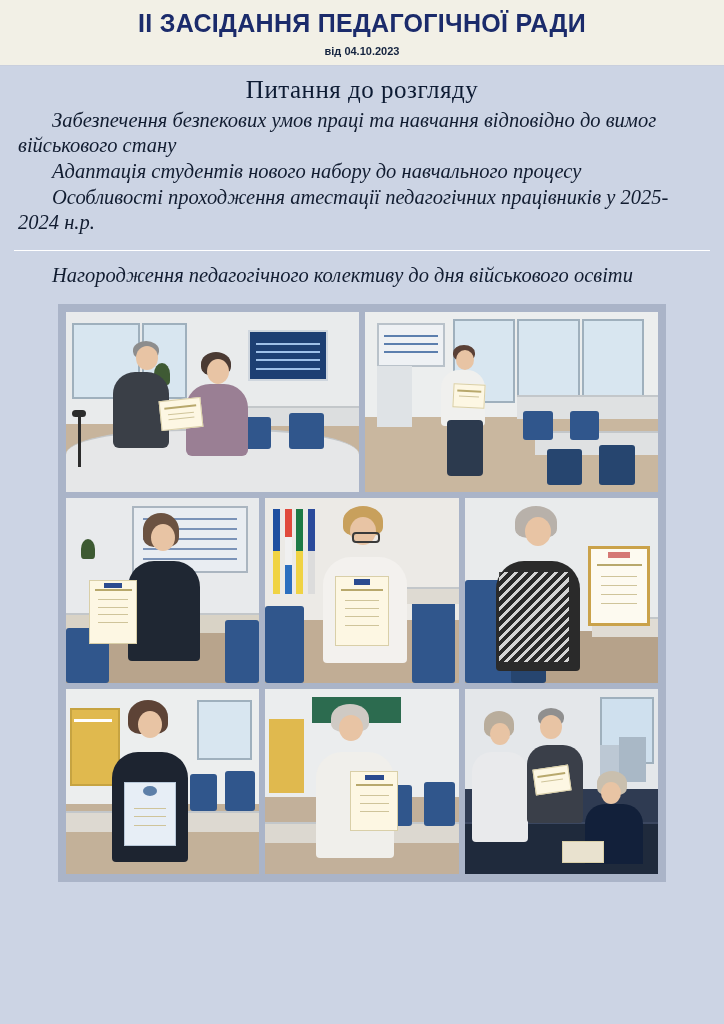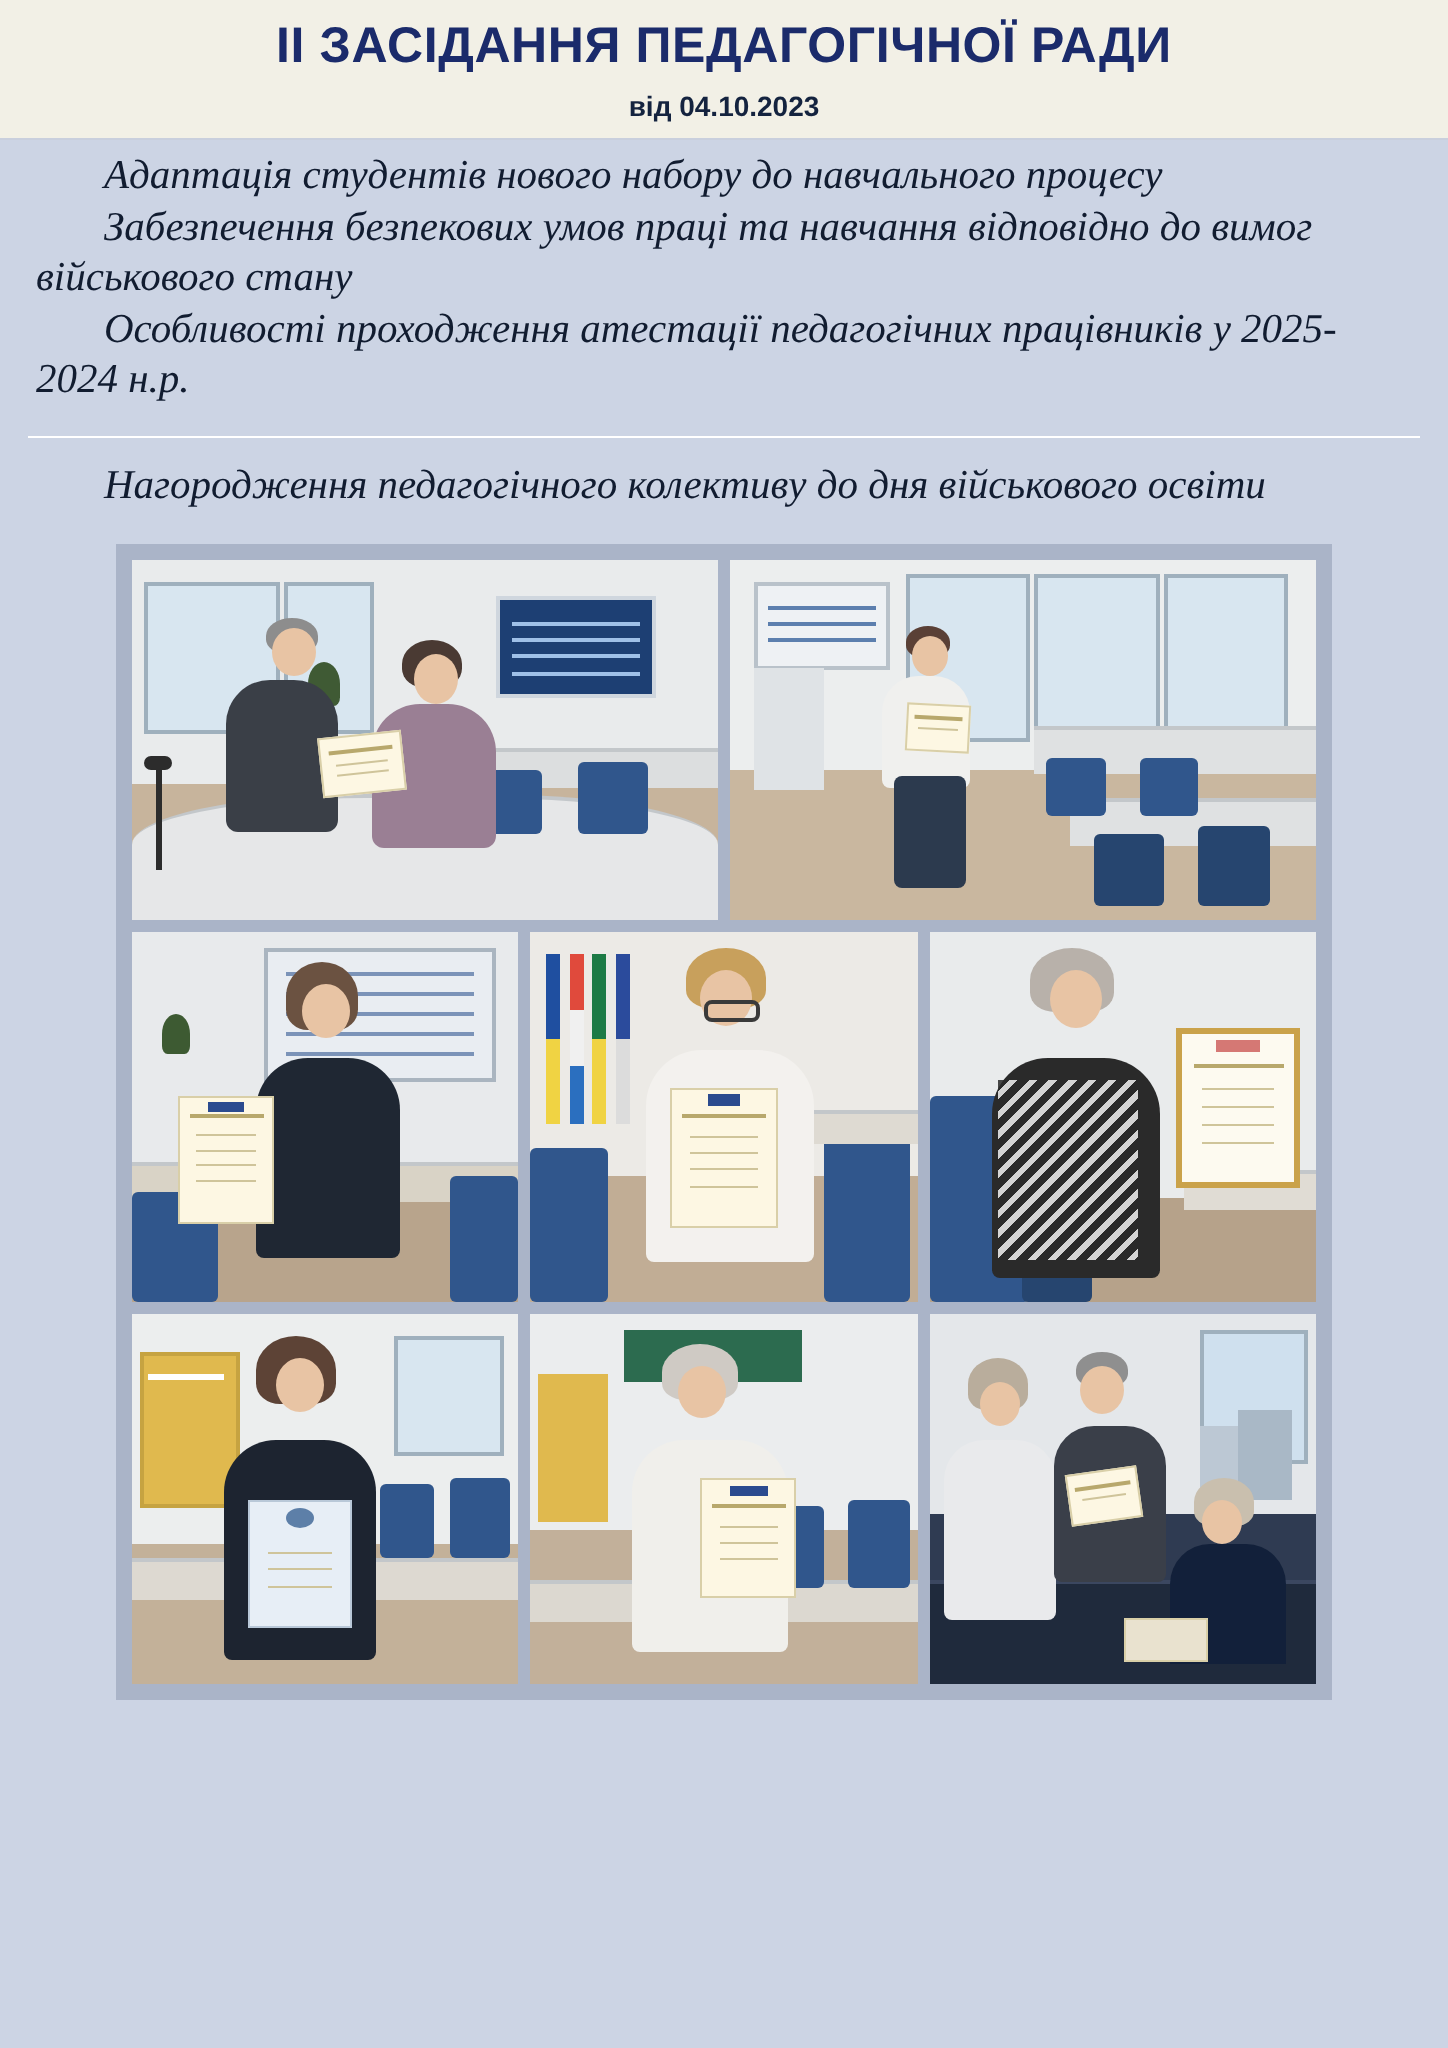--- a/index.html
+++ b/index.html
@@ -31,21 +31,21 @@
     font-family: "Liberation Sans", sans-serif;
     font-weight: bold;
     font-size: 25px;
     letter-spacing: 0.3px;
     color: #1b2b6b;
     line-height: 1.1;
   }
   .header-sub {
     font-family: "Liberation Sans", sans-serif;
     font-weight: bold;
-    font-size: 14px;
+    font-size: 11px;
     color: #14233f;
     margin-top: 7px;
   }
 
   
   .agenda {
     padding: 6px 18px 4px 18px;
   }
   .agenda-heading {
     text-align: center;
@@ -133,22 +133,23 @@
 <body>
 
 <div class="page">
 
   <div class="header">
     <div class="header-title">II ЗАСІДАННЯ ПЕДАГОГІЧНОЇ РАДИ</div>
     <div class="header-sub">від 04.10.2023</div>
   </div>
 
   <div class="agenda">
+    <div class="agenda-heading">Питання до розгляду</div>
+    <p class="agenda-item">Забезпечення безпекових умов праці та навчання відповідно до вимог військового стану</p>
     <p class="agenda-item">Адаптація студентів нового набору до навчального процесу</p>
-    <p class="agenda-item">Забезпечення безпекових умов праці та навчання відповідно до вимог військового стану</p>
     <p class="agenda-item">Особливості проходження атестації  педагогічних працівників у 2025-2024 н.р.</p>
   </div>
 
   <div class="rule"></div>
 
   <p class="award-line">Нагородження педагогічного колективу до дня військового освіти</p>
 
   <div class="collage">
 
     <div class="row r1">

